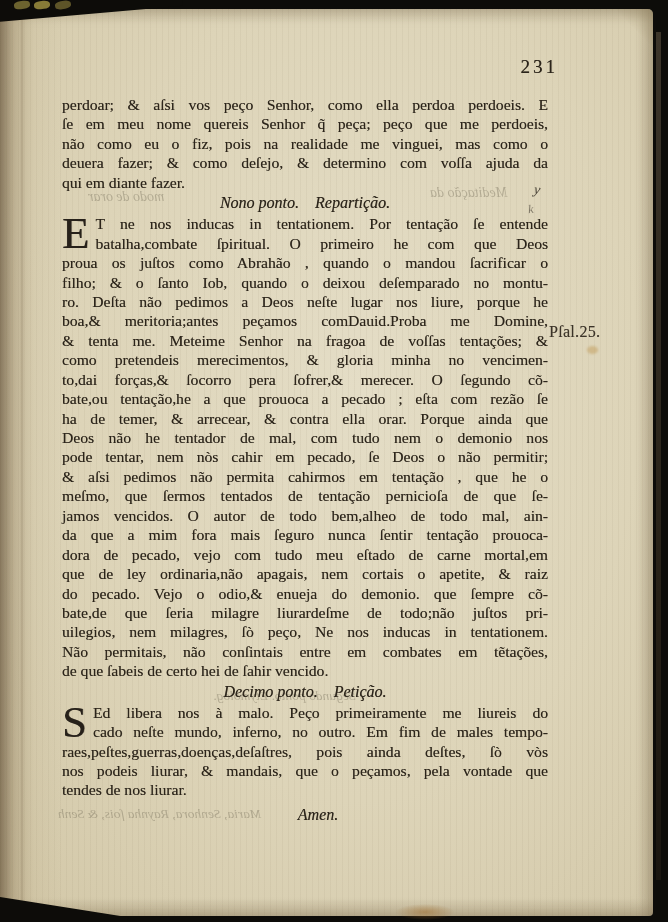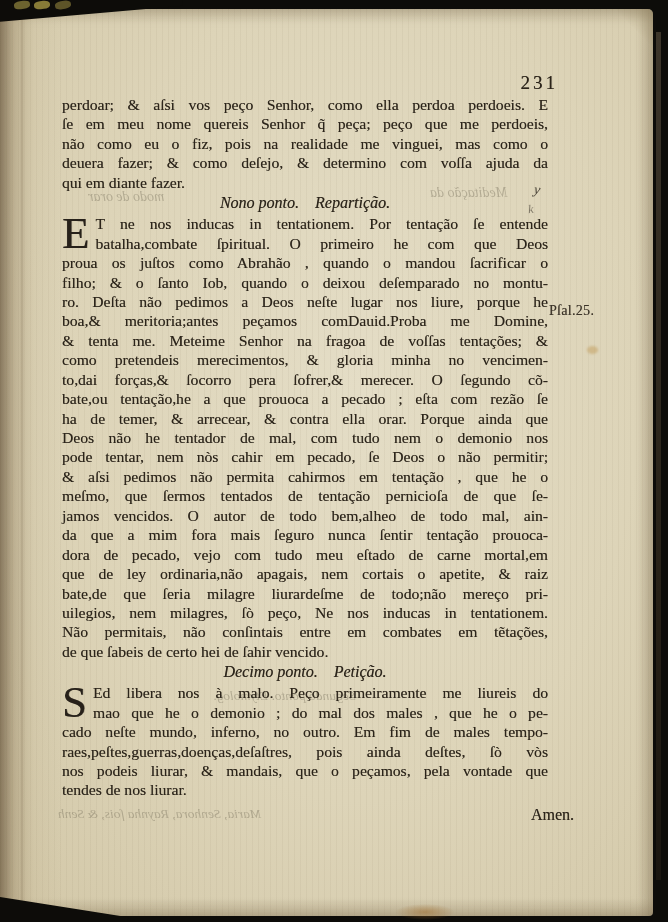--- a/index.html
+++ b/index.html
@@ -47,35 +47,35 @@
   .g1{left:88px;top:180px;font-size:14px;}
   .g2{left:430px;top:176px;font-size:14px;}
   .g3{left:213px;top:679px;font-size:13.5px;}
   .g4{left:58px;top:797px;font-size:13.5px;}
   
   .content{position:absolute;left:62px;top:40px;width:486px;color:#2b241a;}
   .header{position:relative;height:46px;}
   .title{display:block;text-align:center;font-style:italic;font-size:25px;
     transform:translateX(-20px);letter-spacing:.5px;
     text-shadow:.3px .3px 0 rgba(43,36,26,.6);}
-  .pagenum{position:absolute;right:-10px;top:23px;font-size:19px;letter-spacing:3px;
+  .pagenum{position:absolute;right:-10px;top:7px;font-size:19px;letter-spacing:3px;
     text-shadow:.3px .3px 0 rgba(43,36,26,.6);margin-left:44px;}
   .para{font-size:15.6px;}
   .line{line-height:19.45px;height:19.45px;text-align:justify;text-align-last:justify;
     text-shadow:.25px .25px 0 rgba(43,36,26,.5);white-space:nowrap;}
   .line.short{text-align-last:left;}
   .it{}
   .subhead{font-style:italic;font-size:16px;text-align:center;height:20px;line-height:20px;
     margin:1px 0 1px 0;text-shadow:.3px .3px 0 rgba(43,36,26,.55);}
   .subhead2{}
   .dropcap{float:left;font-size:45px;line-height:36px;height:37px;padding:1px 6px 0 0;
     color:#27211a;text-shadow:.4px .4px 0 rgba(43,36,26,.5);}
-  .amen-line{font-size:16px;text-align:right;margin:6px -26px 0 0;
+  .amen-line{font-style:italic;font-size:16px;text-align:center;margin:6px -26px 0 0;
     text-shadow:.3px .3px 0 rgba(43,36,26,.55);}
-  .margin-note{position:absolute;left:549px;top:294px;width:96px;font-size:14px;
+  .margin-note{position:absolute;left:549px;top:314px;width:96px;font-size:16px;
     color:#3b3328;letter-spacing:.3px;text-shadow:.2px .2px 0 rgba(59,51,40,.5);}
 </style>
 </head>
 <body>
 
 <div class="page">
   <div class="crease"></div>
 
   <span class="ghost g1">modo de orar</span>
   <span class="ghost g2">Meditação da</span>
@@ -115,34 +115,34 @@
           <div class="line"><span>bate,ou tentação,he a que prouoca a pecado ; eſta com rezão ſe</span></div>
           <div class="line"><span>ha de temer, &amp; arrecear, &amp; contra ella orar.  Porque ainda que</span></div>
           <div class="line"><span>Deos não he tentador de mal, com tudo nem o demonio nos</span></div>
           <div class="line"><span>pode tentar, nem nòs cahir em pecado, ſe Deos o não permitir;</span></div>
           <div class="line"><span>&amp; aſsi pedimos não permita cahirmos em tentação , que he o</span></div>
           <div class="line"><span>meſmo, que ſermos tentados de tentação pernicioſa de que ſe-</span></div>
           <div class="line"><span>jamos vencidos.  O autor de todo bem,alheo de todo mal, ain-</span></div>
           <div class="line"><span>da que a mim fora mais ſeguro nunca ſentir tentação prouoca-</span></div>
           <div class="line"><span>dora de pecado, vejo com tudo meu eſtado de carne mortal,em</span></div>
           <div class="line"><span>que de ley ordinaria,não apagais, nem cortais o apetite, &amp; raiz</span></div>
-          <div class="line"><span>bate,de que ſeria milagre liurardeſme de todo;não mereço pri-</span></div>
+          <div class="line"><span>do pecado.  Vejo o odio,&amp; enueja do demonio. que ſempre cõ-</span></div>
+          <div class="line"><span>bate,de que ſeria milagre liurardeſme de todo;não juſtos pri-</span></div>
           <div class="line"><span>uilegios, nem milagres, ſò peço, </span><span class="it">Ne nos inducas in tentationem.</span></div>
           <div class="line"><span>Não permitais, não conſintais entre em combates em tẽtações,</span></div>
           <div class="line short"><span>de que ſabeis de certo hei de ſahir vencido.</span></div>
         </div>
     </div>
 
     <div class="subhead subhead2">Decimo ponto. Petição.</div>
 
     <div class="para">
       <span class="dropcap">S</span>
       <div>
           <div class="line"><span class="it">Ed libera nos à malo.</span><span> Peço primeiramente me liureis do</span></div>
-          <div class="line"><span>mao que he  o demonio ; do mal dos males ,  que  he o pe-</span></div>
           <div class="line"><span>cado neſte mundo, inferno, no outro.  Em fim de males tempo-</span></div>
           <div class="line"><span>raes,peſtes,guerras,doenças,deſaſtres, pois ainda deſtes, ſò vòs</span></div>
           <div class="line"><span>nos podeis liurar, &amp; mandais, que o peçamos, pela vontade que</span></div>
           <div class="line short"><span>tendes de nos liurar.</span></div>
         </div>
     </div>
 
     <div class="amen-line">Amen.</div>
   </div>
 

